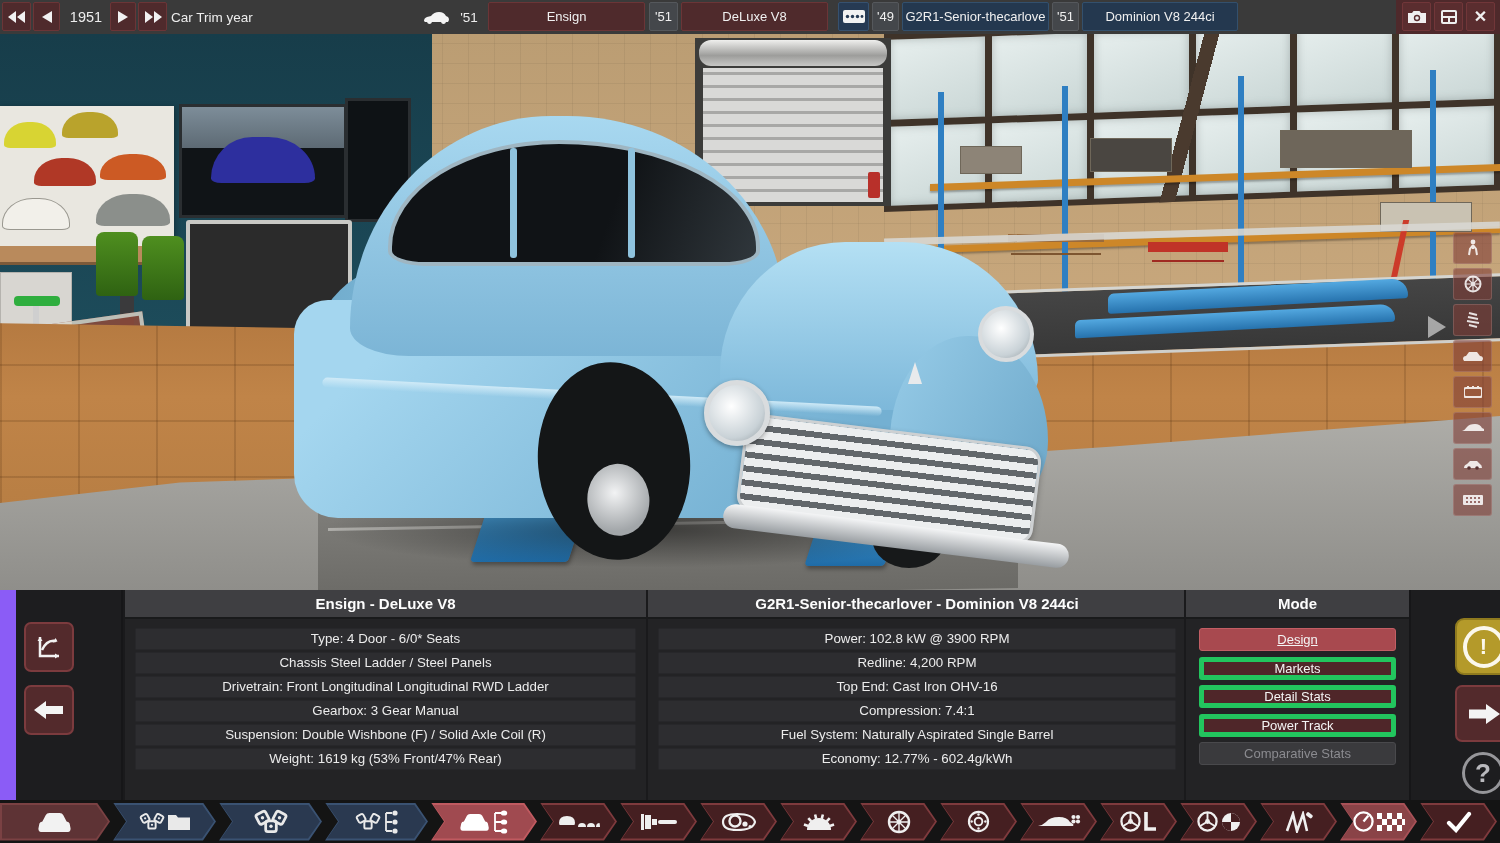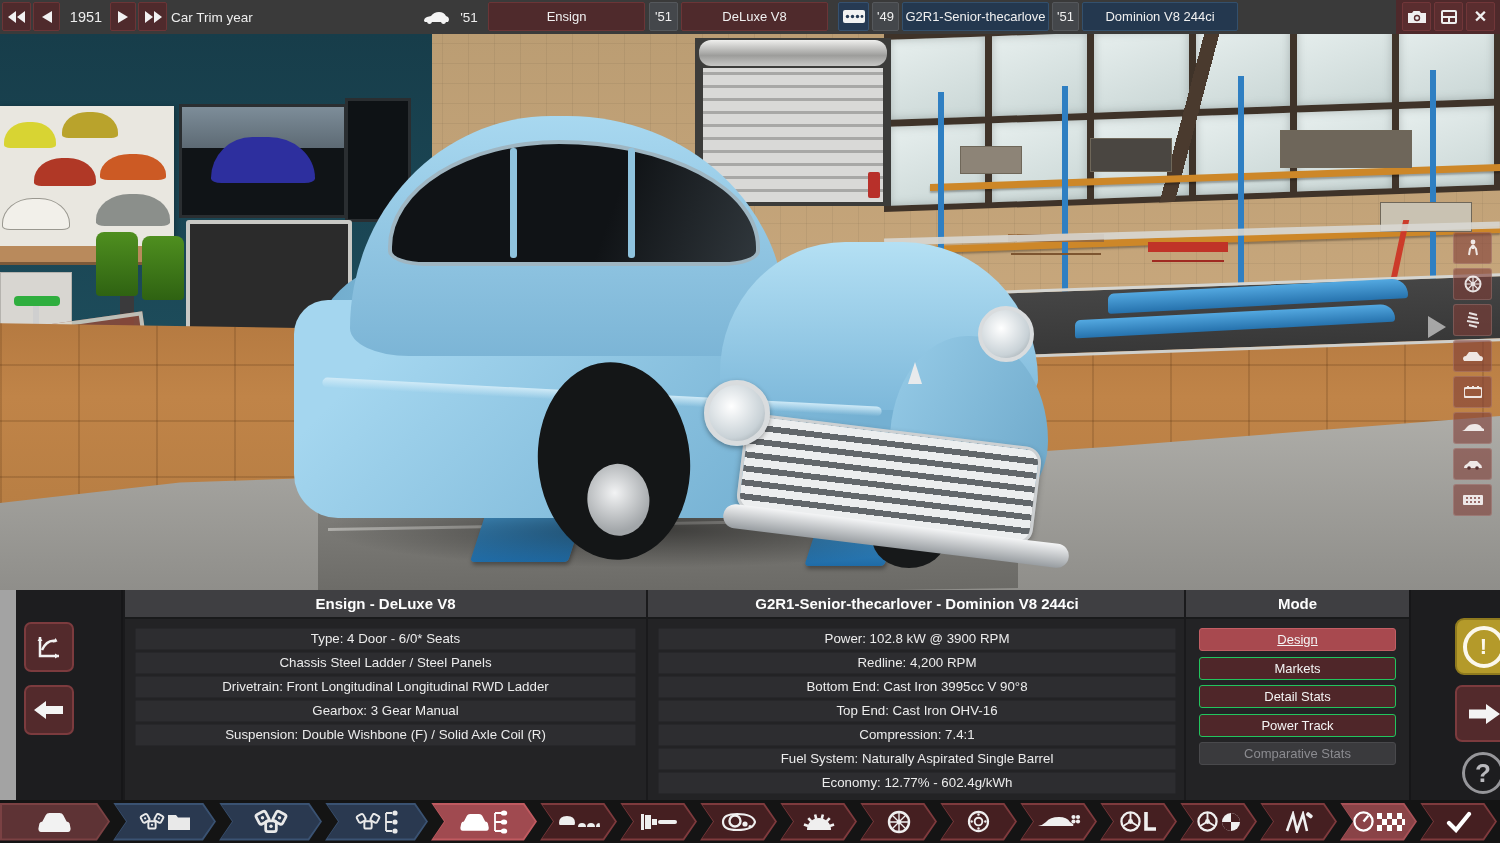--- a/index.html
+++ b/index.html
@@ -1,17 +1,17 @@
 <!DOCTYPE html>
 <html><head>
 <meta charset="utf-8">
 <style>
   html,body{margin:0;padding:0;background:#111;}
   .app{position:relative;width:1500px;height:843px;overflow:hidden;
-       font-family:"Liberation Sans",sans-serif;color:#f0f0f0;background:#a3a3a3;
+       font-family:"Liberation Sans",sans-serif;color:#f0f0f0;background:#8b5cf6;
        -webkit-font-smoothing:antialiased;}
   .abs{position:absolute;}
   svg{display:block;}
 
   
   .topbar{position:absolute;top:0;left:0;right:0;height:34px;background:#3a3a3a;z-index:50;}
   .tbtn{position:absolute;top:2px;height:29px;display:flex;align-items:center;justify-content:center;
         border-radius:2px;font-size:13px;box-sizing:border-box;cursor:pointer;white-space:nowrap;overflow:hidden;}
   .tb-maroon{background:#4f2a2c;border:1px solid #6b3537;}
   .tb-navy{background:#263a53;border:1px solid #36516f;}
@@ -120,21 +120,21 @@
   .panel{position:absolute;top:0;bottom:0;background:#232325;border-left:2px solid #1a1a1c;border-right:1px solid #1a1a1c;}
   .phead{height:27px;background:#3f3f42;border-bottom:2px solid #191a1b;display:flex;align-items:center;justify-content:center;
      font-weight:bold;font-size:15px;color:#fdfdfd;}
   .prows{padding:9px 10px 0 10px;}
   .prow{height:21.5px;margin-bottom:2.5px;background:#2d2d30;border:1px solid #27272a;border-radius:1px;
      display:flex;align-items:center;justify-content:center;font-size:13.3px;color:#ececec;box-sizing:border-box;white-space:nowrap;}
   .mode-btns{padding:9px 13px 0 13px;}
   .mbtn{height:23px;margin-bottom:5.5px;border-radius:3px;display:flex;align-items:center;justify-content:center;
      font-size:13px;color:#f4f4f4;cursor:pointer;box-sizing:border-box;}
   .mbtn.active{background:#a8494f;border:1px solid #c25e64;text-decoration:underline;}
-  .mbtn.normal{background:#4f2629;border:1px solid #22c55e;}
+  .mbtn.normal{background:#4f2629;border:5px solid #22c55e;}
   .mbtn.disabled{background:#3a3a3d;border:1px solid #49494c;color:#8b8b90;cursor:default;}
   .sqbtn{position:absolute;width:50px;height:50px;background:#532a2c;border:2px solid #7c3b3e;border-radius:7px;
      display:flex;align-items:center;justify-content:center;cursor:pointer;box-sizing:border-box;}
   .warnbtn{position:absolute;width:57px;height:57px;background:#b49a2a;border:2px solid #8f7a1e;border-radius:9px;
      display:flex;align-items:center;justify-content:center;cursor:pointer;box-sizing:border-box;}
   .warn-circle{width:34px;height:34px;border:4px solid #fbf8ec;border-radius:50%;display:flex;align-items:center;justify-content:center;
      font-weight:bold;font-size:22px;color:#fbf8ec;}
   .helpbtn{position:absolute;width:42px;height:42px;border:3px solid #96969a;border-radius:50%;
      display:flex;align-items:center;justify-content:center;font-size:26px;font-weight:bold;color:#b9b9bd;cursor:pointer;box-sizing:border-box;}
 
@@ -405,29 +405,29 @@
     </div>
 
     <div class="panel" style="left:107px;width:521px;">
       <div class="phead">Ensign - DeLuxe V8</div>
       <div class="prows">
         <div class="prow">Type: 4 Door - 6/0* Seats</div>
         <div class="prow">Chassis Steel Ladder / Steel Panels</div>
         <div class="prow">Drivetrain: Front Longitudinal Longitudinal RWD Ladder</div>
         <div class="prow">Gearbox: 3 Gear Manual</div>
         <div class="prow">Suspension: Double Wishbone (F) / Solid Axle Coil (R)</div>
+        <div class="prow">Weight: 1619 kg (53% Front/47% Rear)</div>
       </div>
     </div>
 
     <div class="panel" style="left:630px;width:538px;">
       <div class="phead">G2R1-Senior-thecarlover - Dominion V8 244ci</div>
       <div class="prows">
         <div class="prow">Power: 102.8 kW @ 3900 RPM</div>
         <div class="prow">Redline: 4,200 RPM</div>
-        <div class="prow">Bottom End: Cast Iron 3995cc V 90°8</div>
         <div class="prow">Top End: Cast Iron OHV-16</div>
         <div class="prow">Compression: 7.4:1</div>
         <div class="prow">Fuel System: Naturally Aspirated Single Barrel</div>
         <div class="prow">Economy: 12.77% - 602.4g/kWh</div>
       </div>
     </div>
 
     <div class="panel" style="left:1168px;width:223px;">
       <div class="phead">Mode</div>
       <div class="mode-btns">

